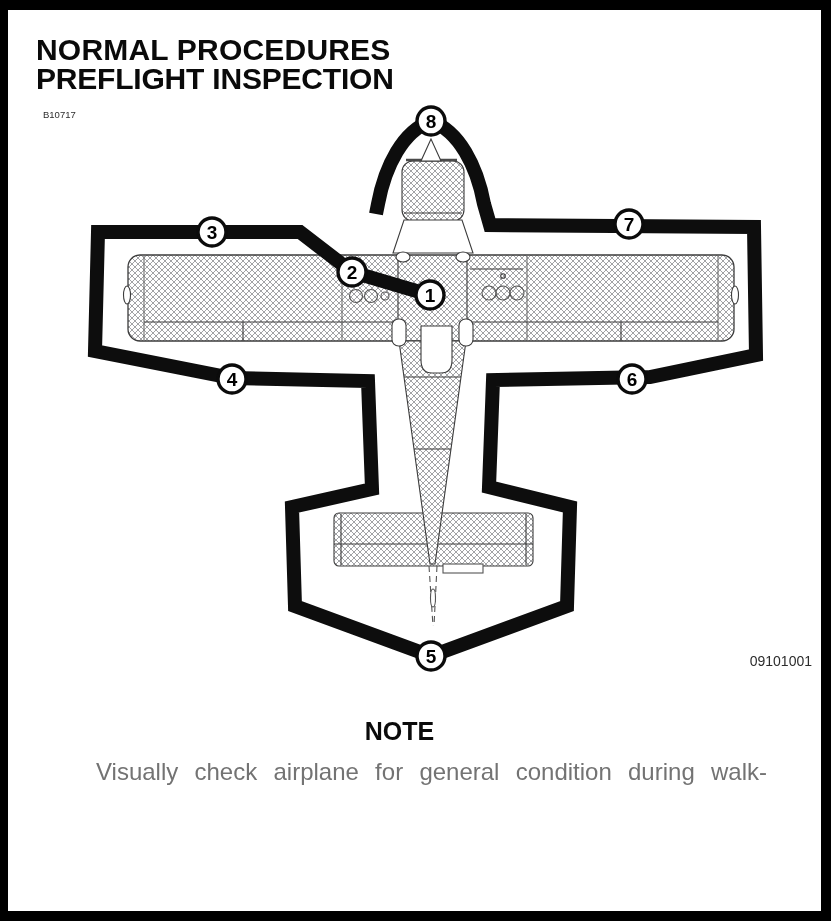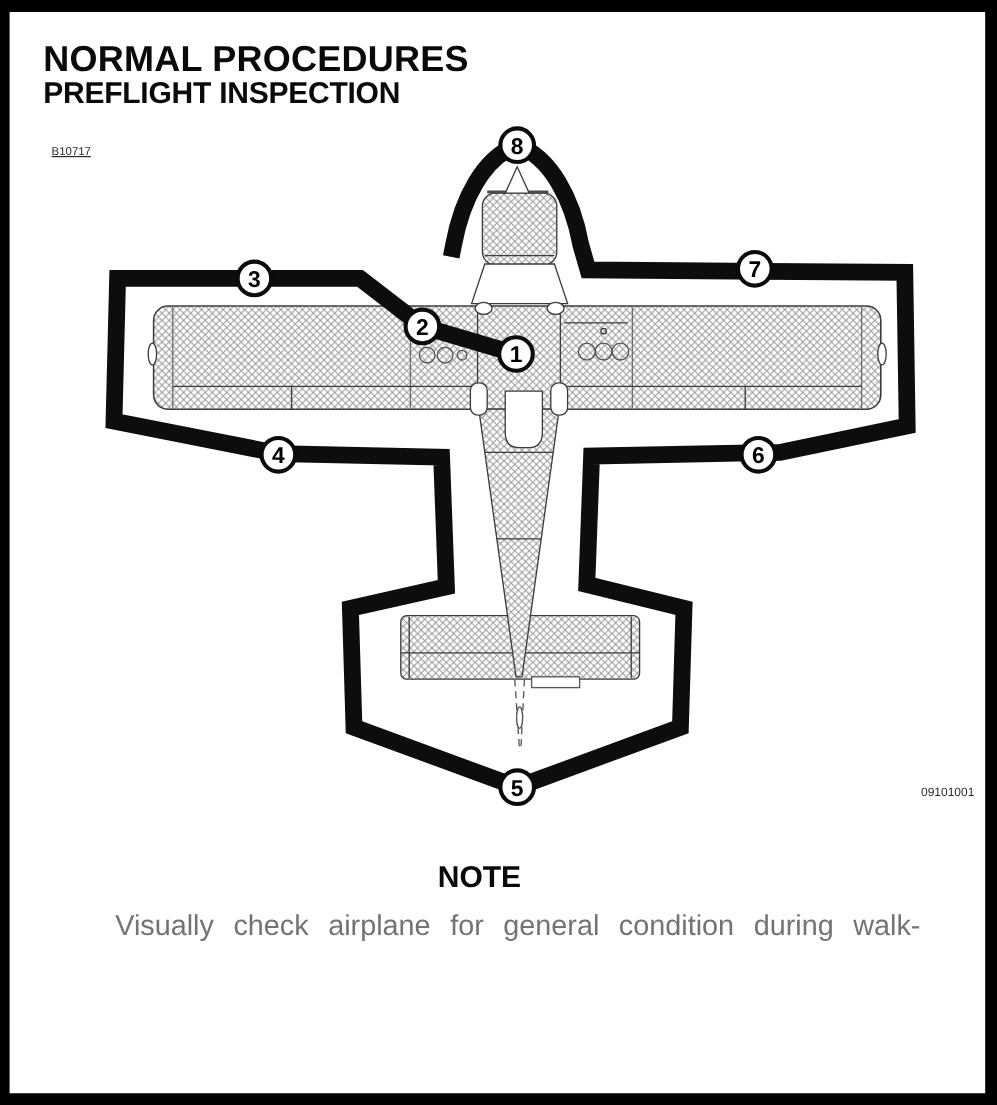--- a/index.html
+++ b/index.html
@@ -15,30 +15,30 @@
     overflow: hidden;
     font-family: "Liberation Sans", sans-serif;
     color: #0a0a0a;
   }
   .title-block { position: absolute; left: 28px; top: 24px; }
   .title-main {
     font-size: 30px; font-weight: bold; line-height: 31px;
     letter-spacing: 0.2px; color: #0a0a0a; white-space: nowrap;
   }
   .title-sub {
-    font-size: 25px; font-weight: bold; line-height: 27px;
+    font-size: 30px; font-weight: bold; line-height: 27px;
     letter-spacing: -0.2px; color: #0a0a0a; white-space: nowrap;
   }
   .code-top {
-    position: absolute; left: 35px; top: 111px;
-    font-size: 9.5px; line-height: 12px; color: #2c2c2c; text-decoration: underline;
+    position: absolute; left: 35px; top: 99px;
+    font-size: 9.5px; line-height: 12px; color: #2c2c2c;
   }
   .code-bottom {
     position: absolute; right: 9px; top: 645px;
-    font-size: 10px; line-height: 12px; color: #2c2c2c;
+    font-size: 14px; line-height: 12px; color: #2c2c2c;
   }
   svg.figure {
     position: absolute; left: -8px; top: -10px;
     width: 831px; height: 700px;
   }
   .cp-ring { fill: #ffffff; stroke: #0b0b0b; stroke-width: 3.4px; }
   .cp-num {
     font-family: "Liberation Sans", sans-serif;
     font-size: 19px; font-weight: bold;
     text-anchor: middle; fill: #000000;

